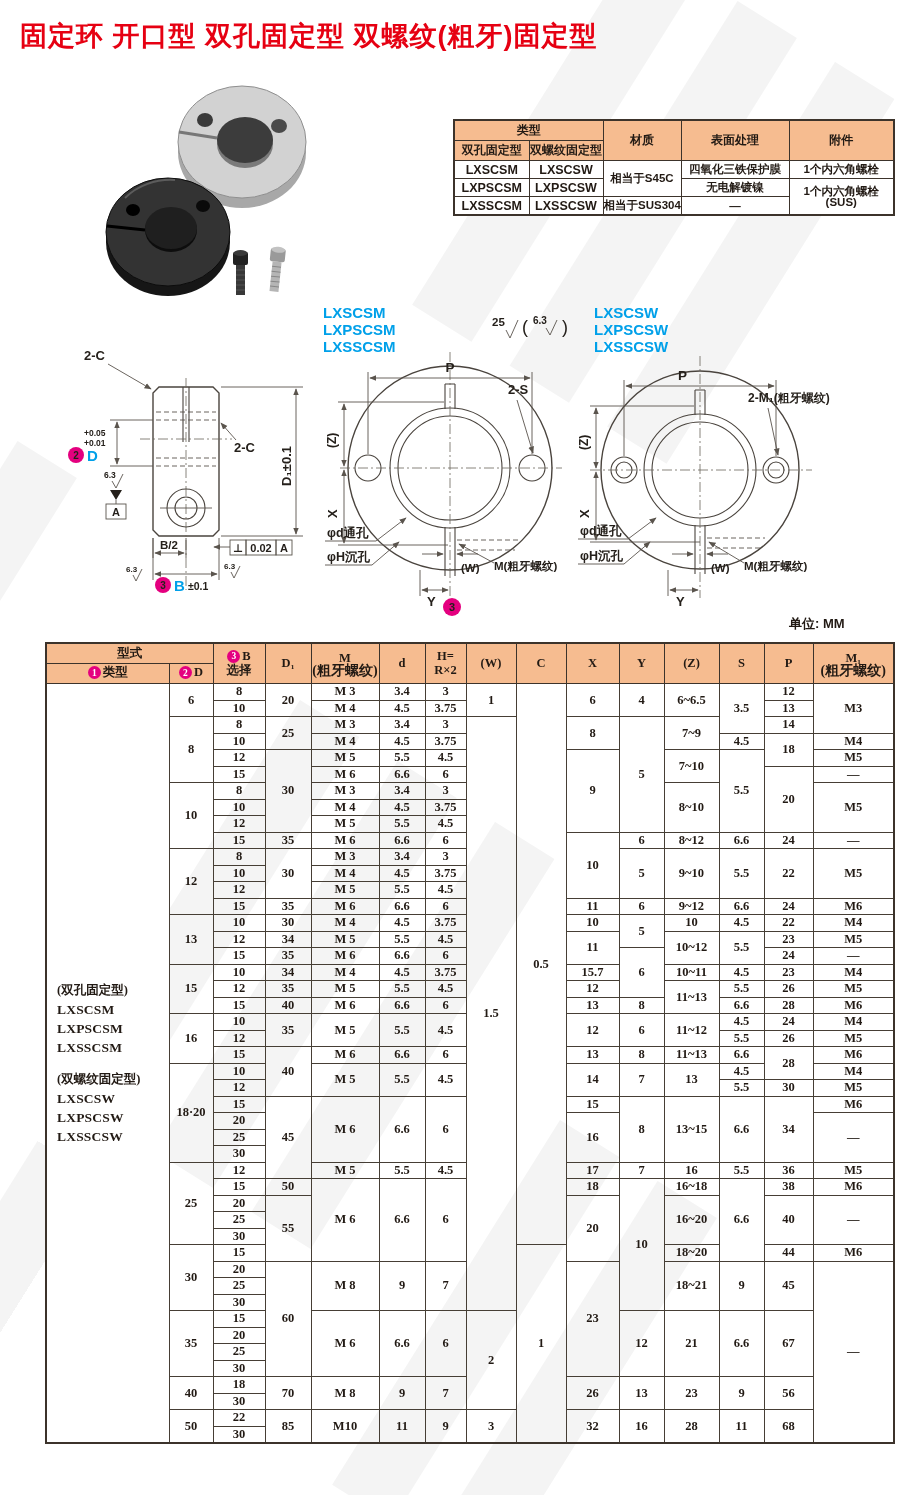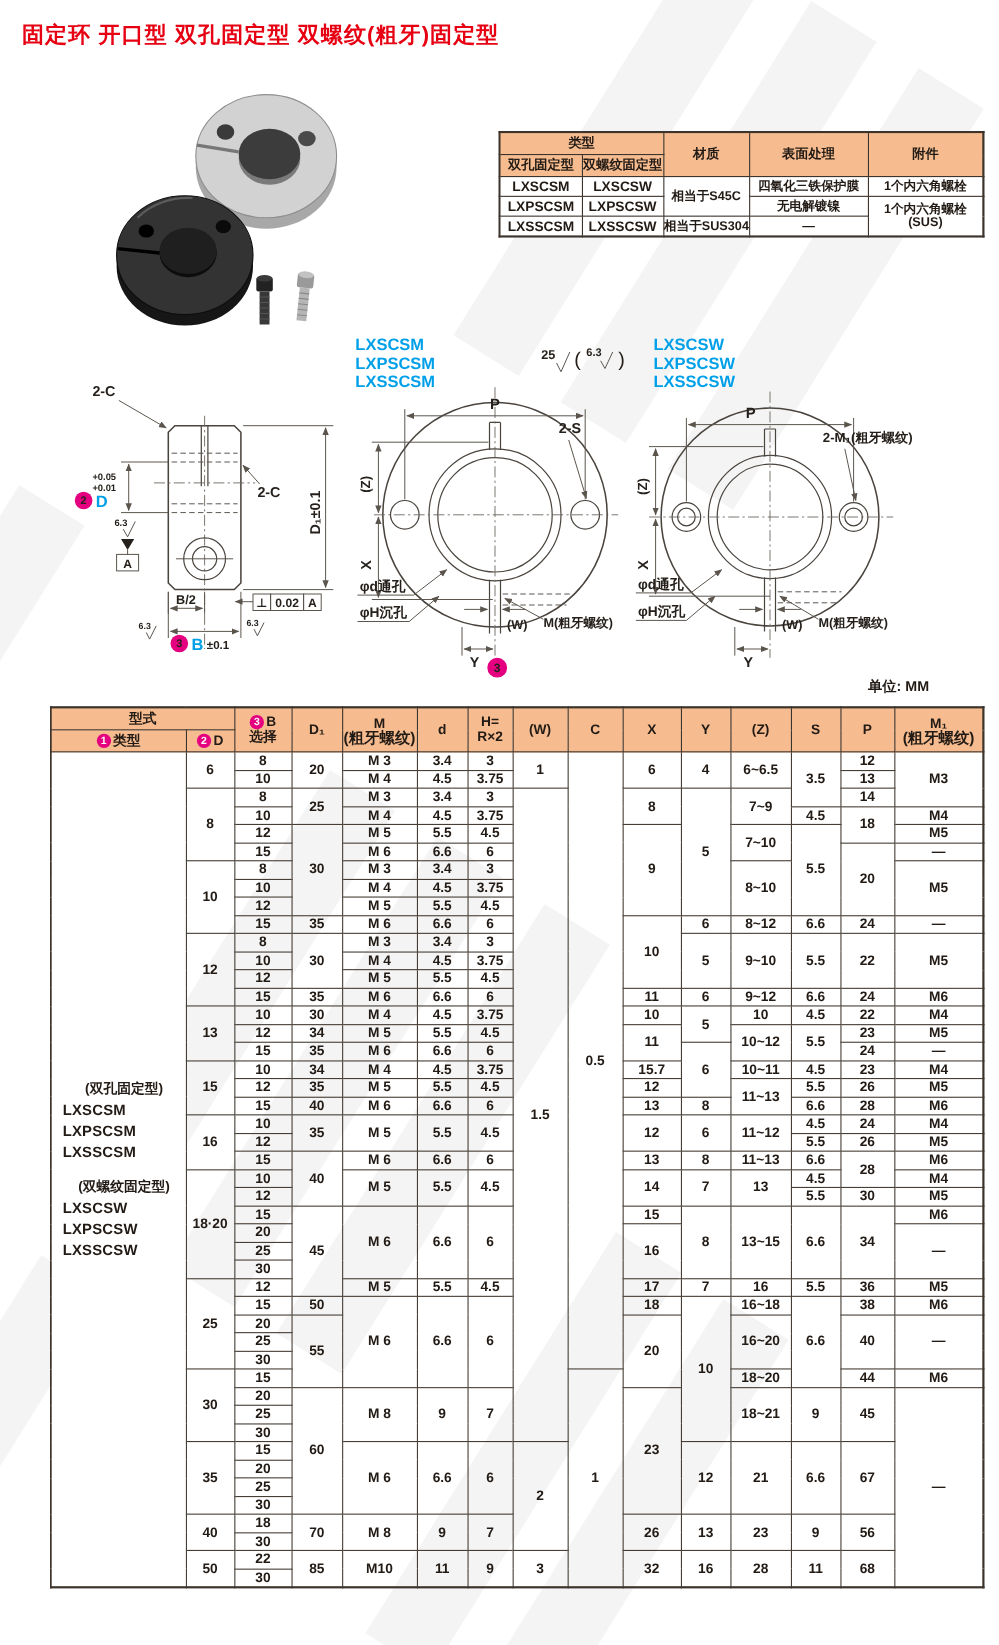--- a/index.html
+++ b/index.html
@@ -1,19 +1,19 @@
 <!DOCTYPE html>
 <html><head>
 <meta charset="utf-8">
 <style>
 html,body{margin:0;padding:0;background:#fff;}
 .page{position:relative;width:908px;height:1495px;background:#fff;overflow:hidden;
   font-family:"Liberation Sans","DejaVu Sans",sans-serif;color:#221a14;}
 .wm{position:absolute;left:0;top:0;}
-.title{position:absolute;left:20px;top:18px;font-size:20px;font-weight:bold;color:#e60012;letter-spacing:1px;white-space:nowrap;}
+.title{position:absolute;left:20px;top:18px;font-size:27px;font-weight:bold;color:#e60012;letter-spacing:1px;white-space:nowrap;}
 
 table.spec{position:absolute;left:453px;top:119px;width:440px;border-collapse:collapse;table-layout:fixed;border:2px solid #3c332b;}
 table.spec th,table.spec td{border:1px solid #3c332b;text-align:center;padding:0;white-space:nowrap;overflow:visible;}
 table.spec th{background:#f6bc90;font-size:12px;font-weight:bold;height:19px;}
 table.spec td{font-size:11.5px;font-weight:bold;height:17px;background:#fff;}
 table.spec td.model{font-size:12.5px;}
 .acc2{line-height:11px;font-size:11px;}
 
 .drawsvg{position:absolute;left:0;top:290px;}
 .photosvg{position:absolute;left:95px;top:80px;}
@@ -21,29 +21,29 @@
 .cy{fill:#00a0e9;font-weight:bold;}
 .oline{stroke:#4a443e;stroke-width:1.4;fill:none;}
 .tline{stroke:#4a443e;stroke-width:1.1;fill:none;}
 .dline{stroke:#5a544d;stroke-width:0.9;fill:none;}
 .hid{stroke:#5a544d;stroke-width:0.9;fill:none;stroke-dasharray:5 3;}
 .cl{stroke:#6a645c;stroke-width:0.8;fill:none;stroke-dasharray:10 3 2 3;}
 
 .unit{position:absolute;left:778px;top:615px;font-size:13px;font-weight:bold;margin-left:11px;}
 
 .dimwrap{position:absolute;left:45px;top:642px;}
-table.dim{border-collapse:collapse;table-layout:fixed;width:848px;border:2px solid #3c332b;}
+table.dim{border-collapse:collapse;table-layout:fixed;width:848px;border:2px solid #3c332b;font-family:Liberation Serif, serif;}
 table.dim th{background:#f6bc90;border:1px solid #3c332b;font-size:12.5px;font-weight:bold;padding:0;line-height:1.1;height:19px;}
 table.dim td{border:1px solid #463e35;text-align:center;font-size:12.5px;font-weight:bold;padding:0;height:15.5px;line-height:13px;white-space:nowrap;}
 table.dim .subnote{font-size:14px;font-weight:bold;line-height:9px;}
 .badge{display:inline-flex;align-items:center;justify-content:center;width:13px;height:13px;border-radius:50%;
   background:#e4007f;color:#fff;font-size:9.5px;font-weight:bold;margin-right:2px;vertical-align:1px;}
 td.col-TYPE{vertical-align:middle;padding-bottom:120px;background:#fff;}
 .type-block{text-align:left;padding-left:10px;}
-.type-group{font-size:12.5px;font-weight:bold;line-height:19px;text-align:center;}
+.type-group{font-size:12.5px;font-weight:bold;line-height:19px;}
 .type-model{font-size:13.5px;font-weight:bold;line-height:19px;letter-spacing:0.2px;}
 .type-gap{height:13px;}
 </style>
 </head>
 <body>
 
 <div class="page">
 
   <svg class="wm" width="908" height="1495">
     <g fill="#000" opacity="0.045">

